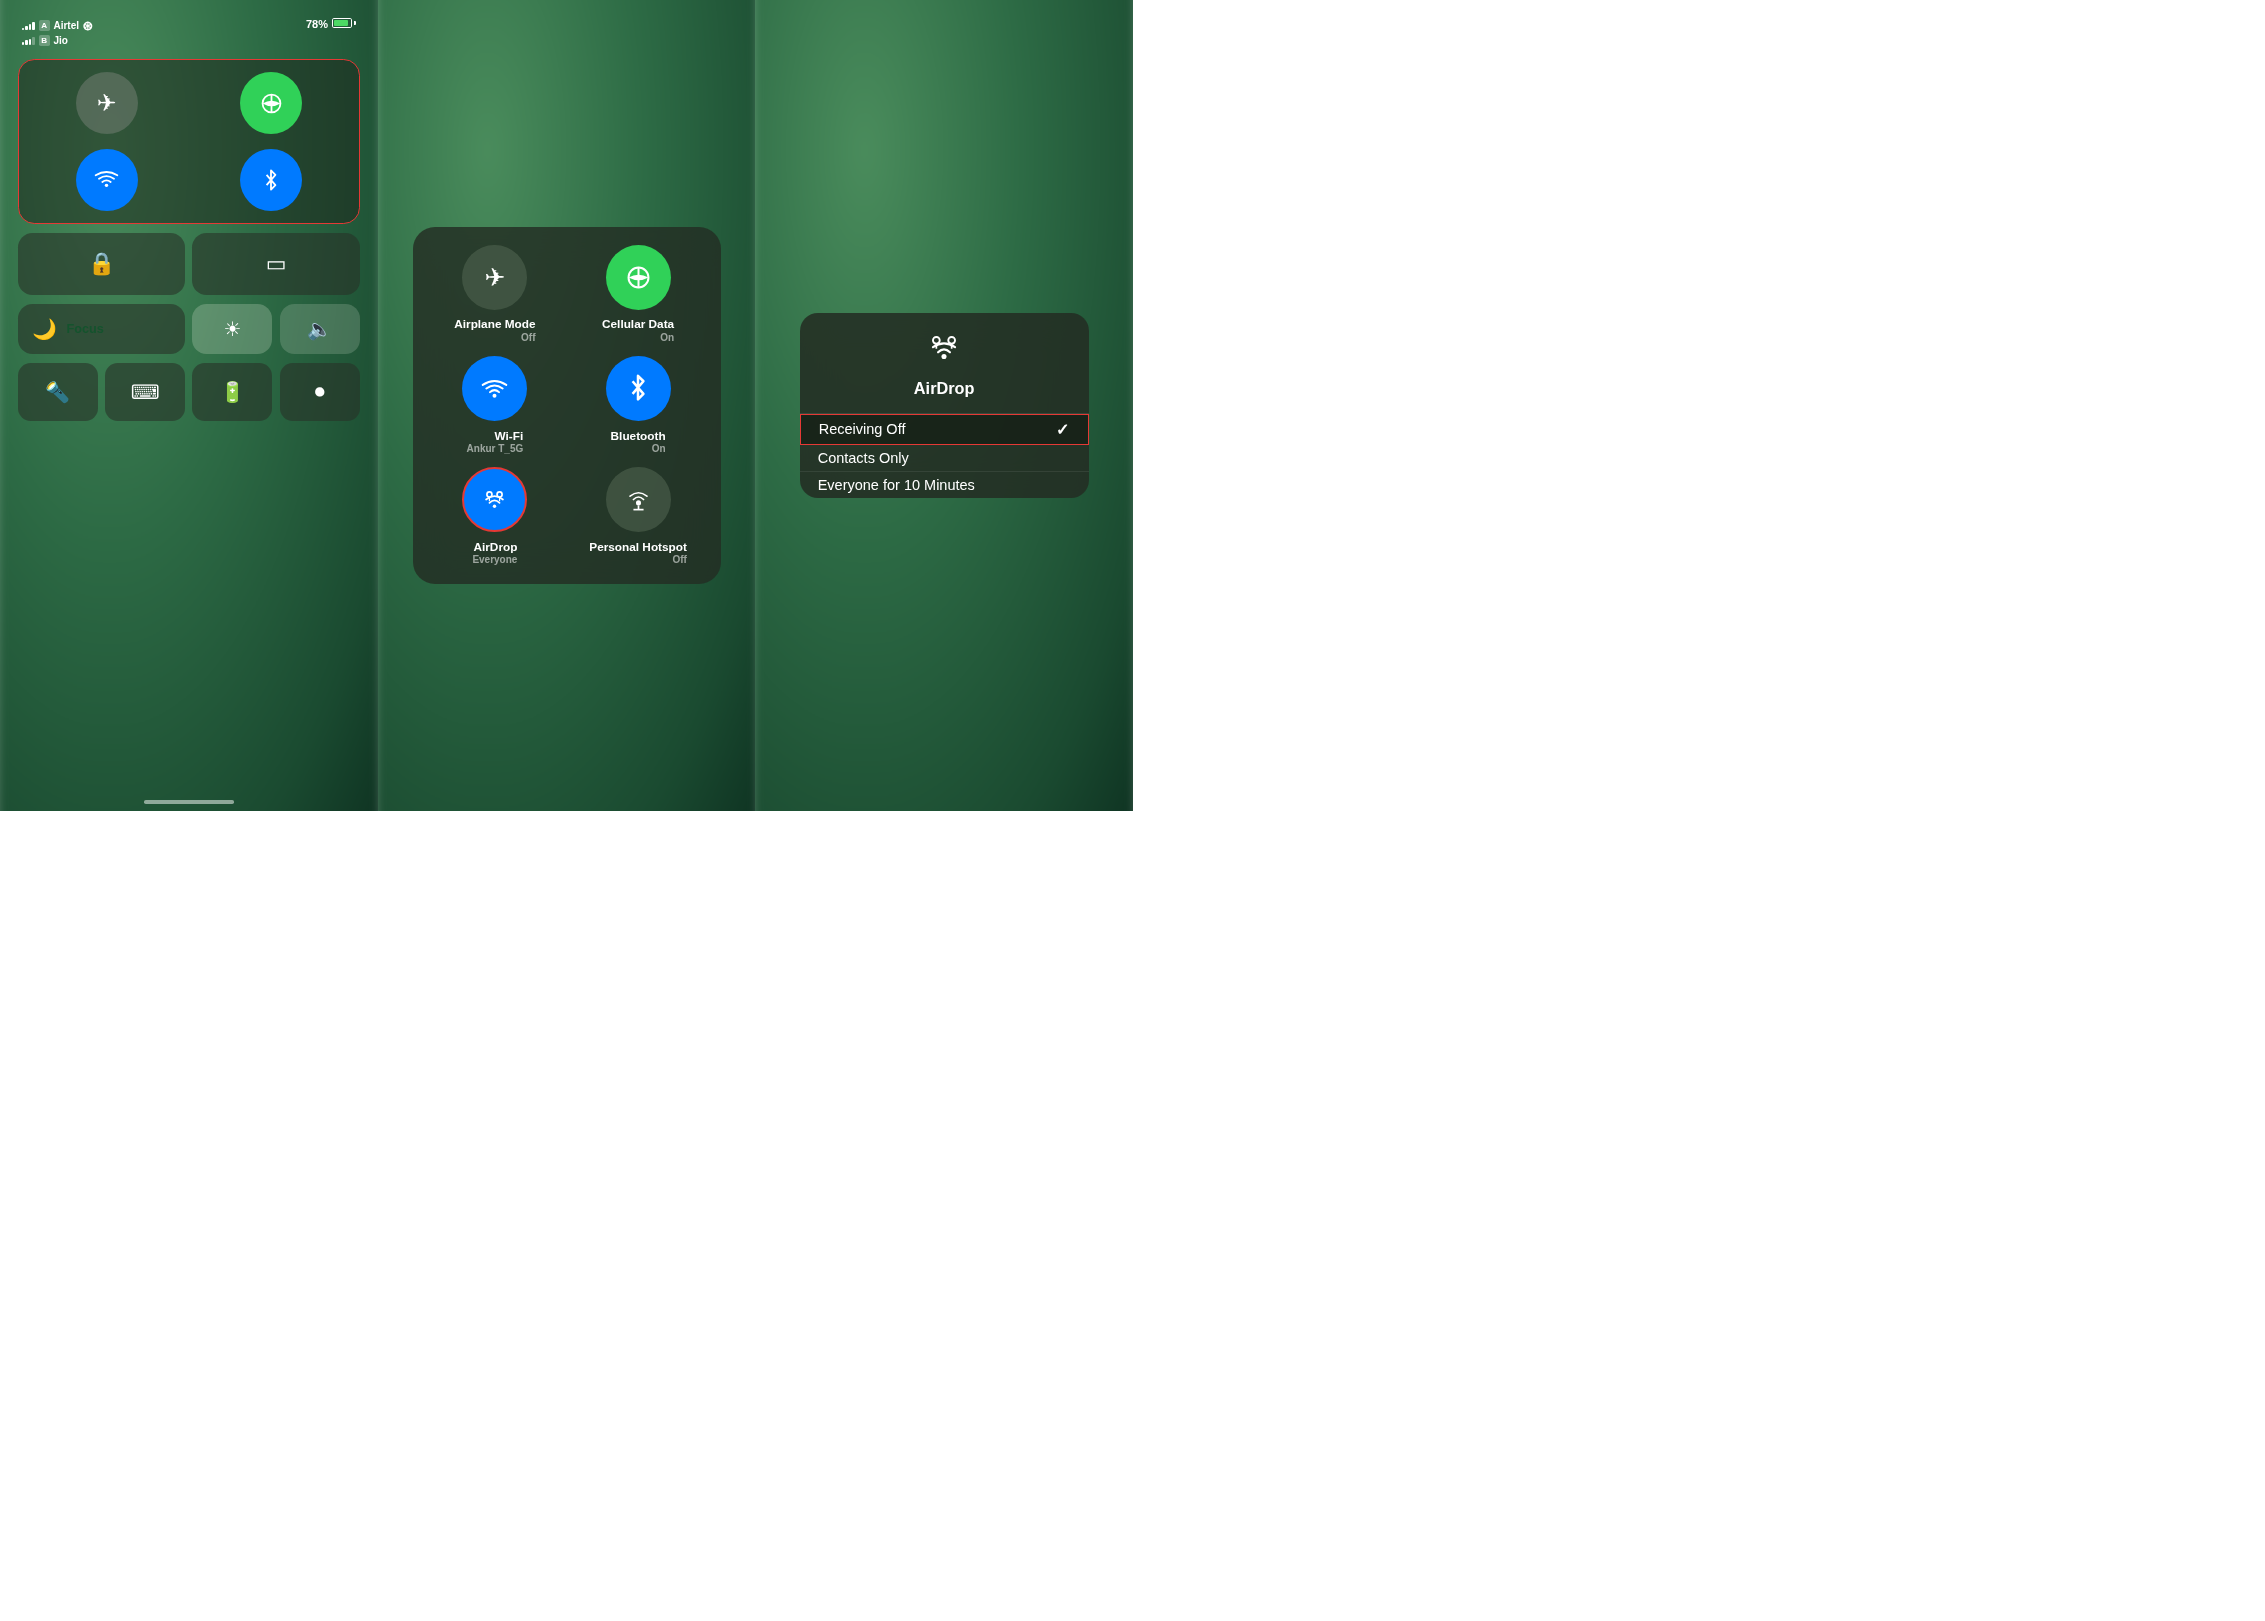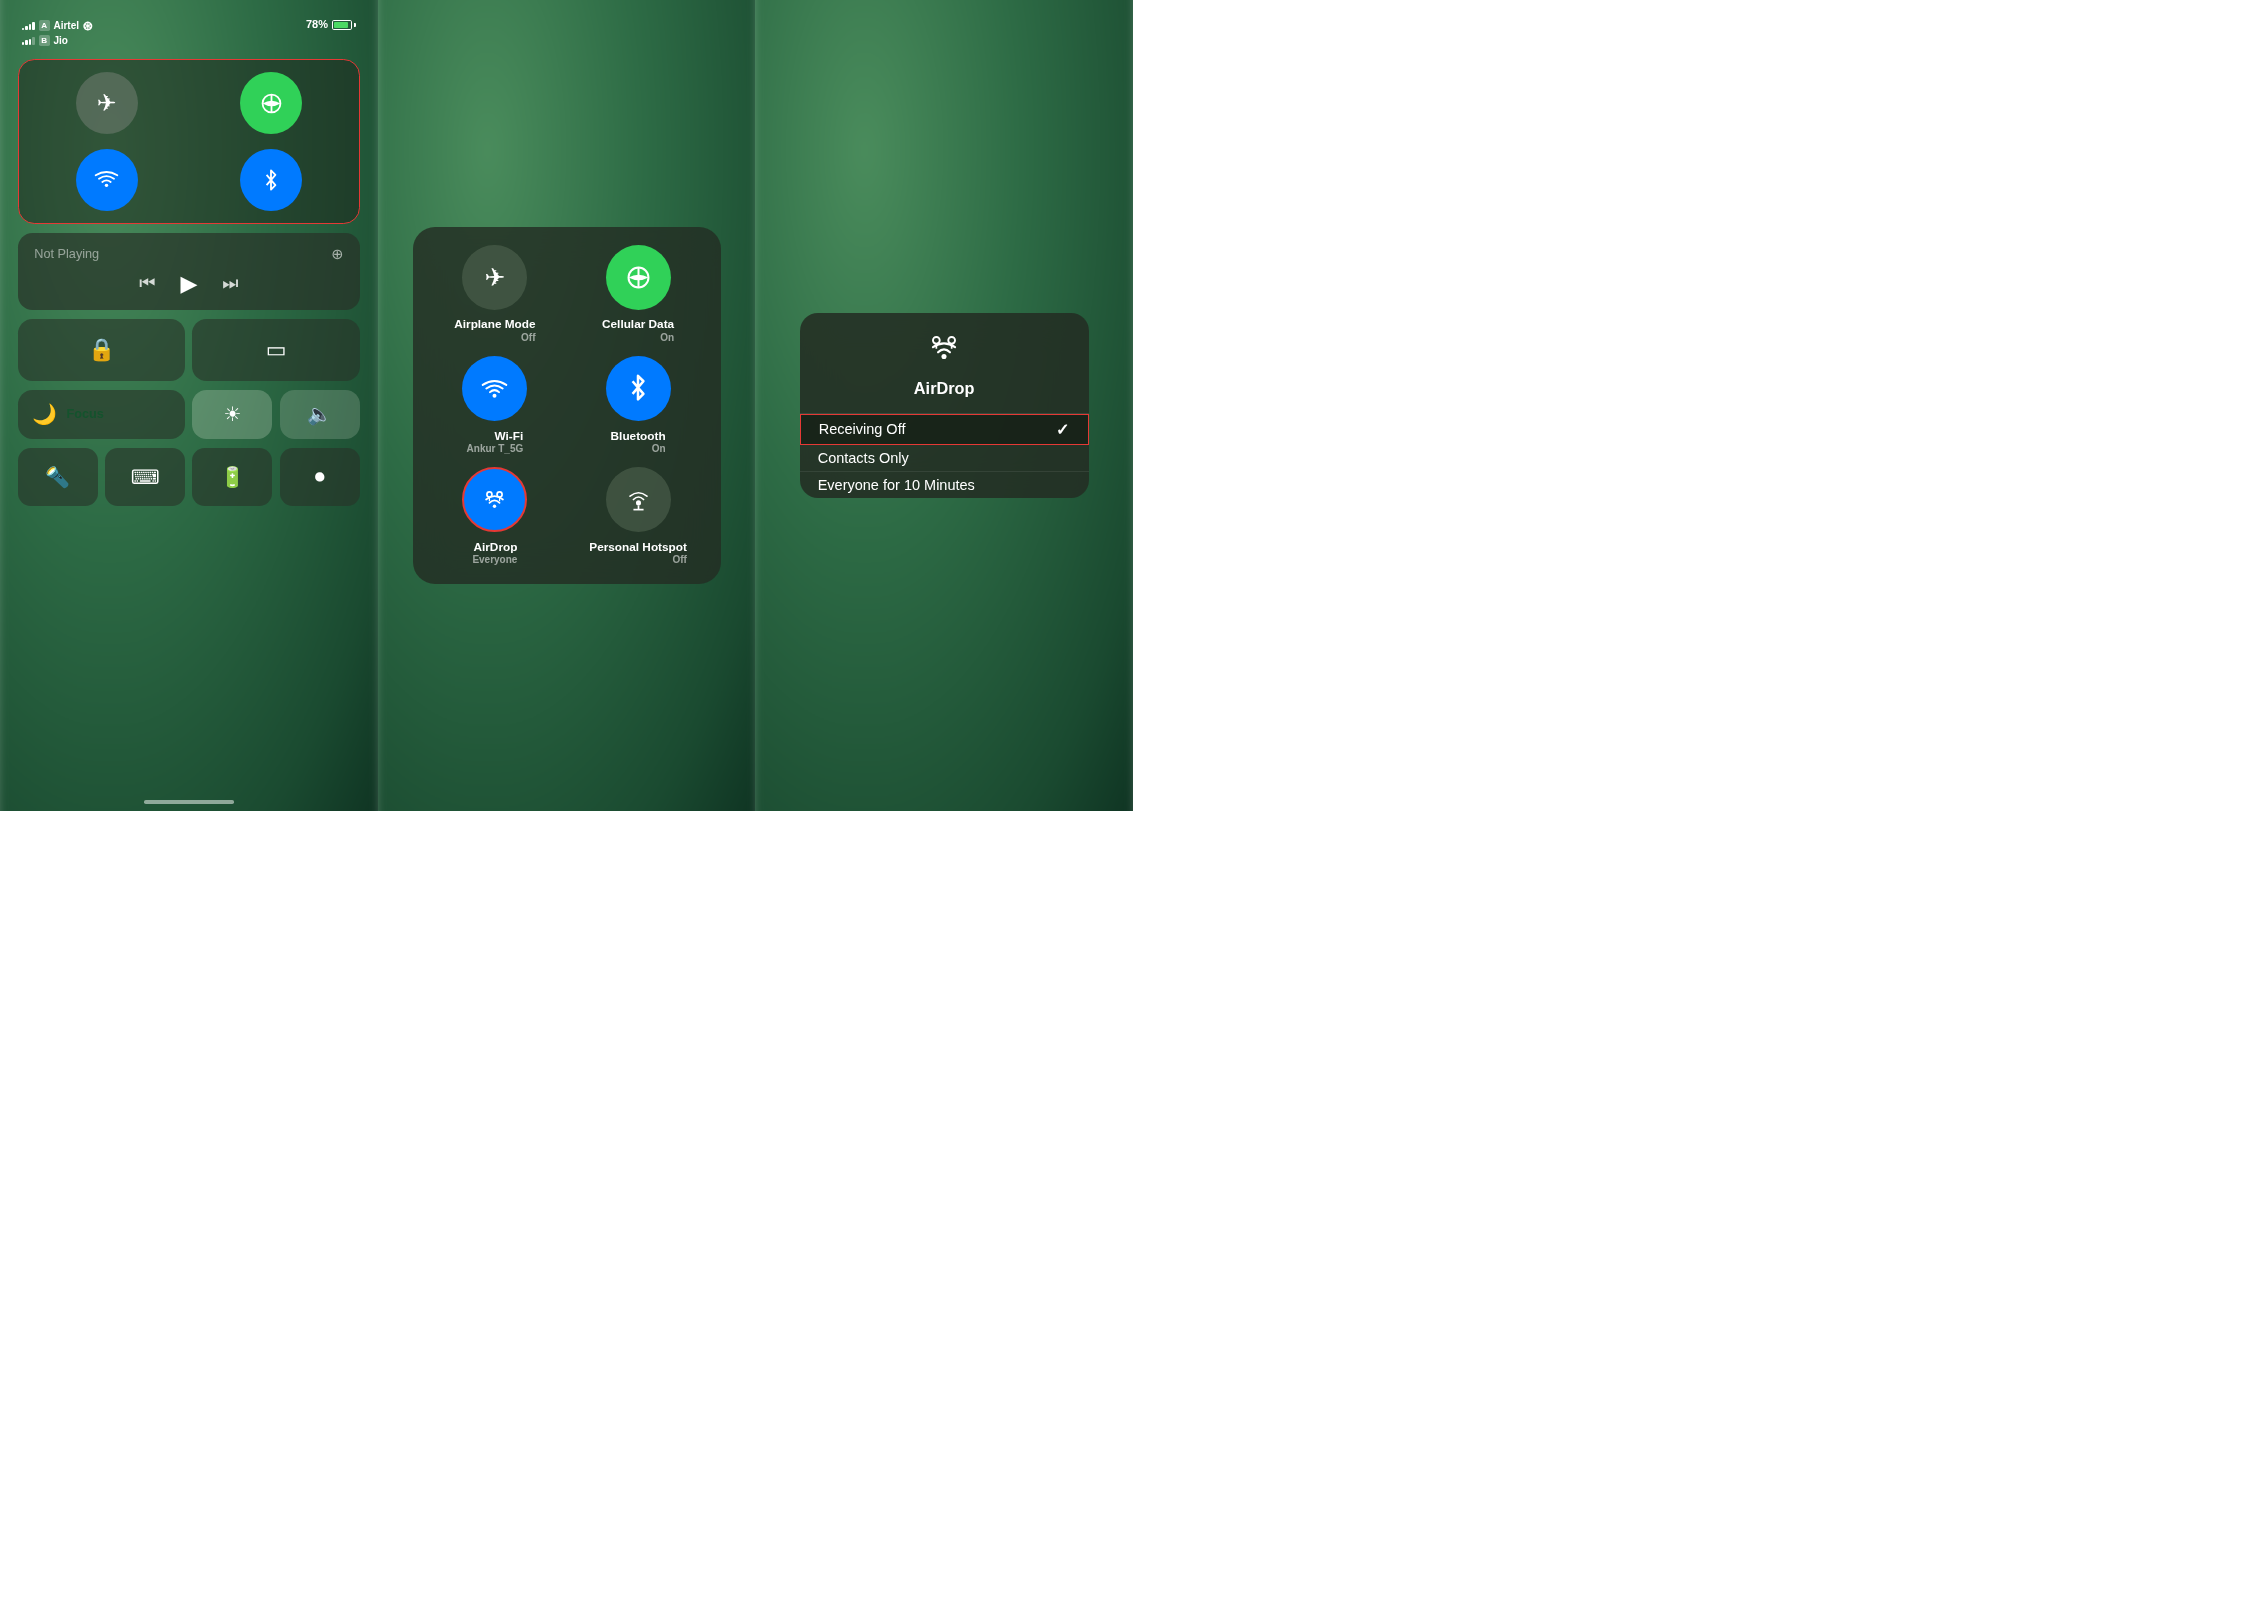--- a/index.html
+++ b/index.html
@@ -64,21 +64,21 @@
       gap: 0.9px;
       height: 9px;
     }
     .bar {
       width: 2.7px;
       background: #fff;
       border-radius: 0.9px;
     }
     .status-right {
       display: flex;
-      align-items: flex-end;
+      align-items: flex-start;
       gap: 4.5px;
       font-size: 11px;
       font-weight: 600;
       color: #fff;
     }
     .battery {
       display: flex;
       align-items: center;
       gap: 1.8px;
     }
@@ -426,31 +426,20 @@
           <circle cx="15" cy="22" r="2" fill="white"></circle>
         </svg>
       </div>
       <div class="conn-btn blue">
         <svg class="bt-svg" viewBox="0 0 24 30">
           <path d="M6 8 L18 22 L12 28 L12 2 L18 8 L6 22" stroke="white" stroke-width="2.5" fill="none" stroke-linejoin="round"></path>
         </svg>
       </div>
     </div>
 
-    <div class="music-widget">
-      <div class="music-top">
-        <span class="music-title">Not Playing</span>
-        <span class="airplay-icon">⊕</span>
-      </div>
-      <div class="music-controls">
-        <button class="ctrl-btn">⏮</button>
-        <button class="ctrl-btn play-btn">▶</button>
-        <button class="ctrl-btn">⏭</button>
-      </div>
-    </div>
 
     <div class="row2">
       <div class="widget-sm">🔒</div>
       <div class="widget-sm">▭</div>
     </div>
 
     <div class="row3">
       <div class="focus-widget">
         <span class="focus-icon">🌙</span>
         <span class="focus-label">Focus</span>

